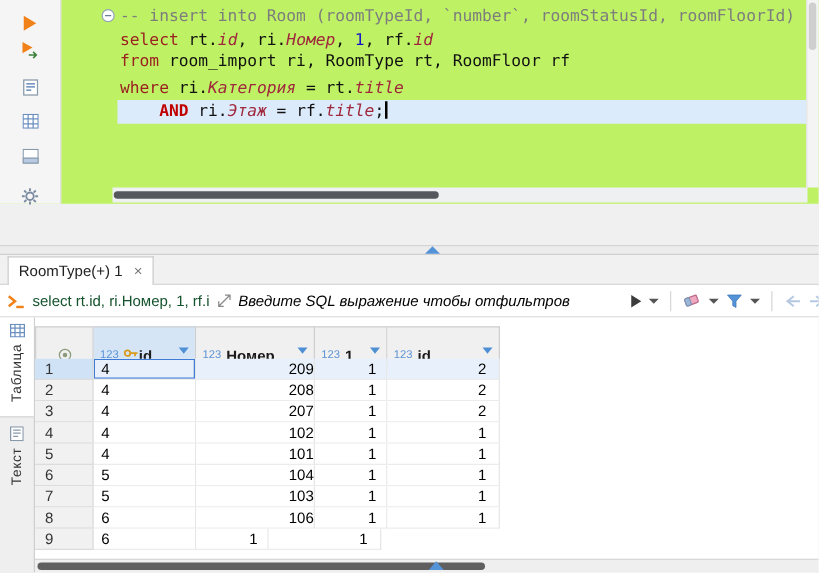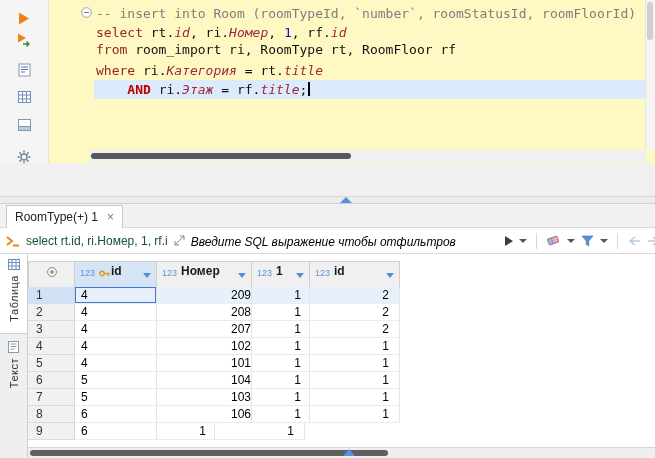--- a/index.html
+++ b/index.html
@@ -10,21 +10,21 @@
   .tabbar{position:absolute;left:0;top:0;width:655px;height:32px;background:#f1f1f1;
           border-bottom:1px solid #d8d8d8;display:flex;align-items:stretch;padding-left:14px;box-sizing:border-box}
   .etab{display:flex;align-items:center;gap:6px;padding:0 10px;border-right:1px solid #d4d4d4;
         font-size:12px;color:#222;box-sizing:border-box;white-space:nowrap}
   .etab:first-child{border-left:1px solid #d4d4d4}
   .etab.active{background:#fcfdff;border-bottom:3px solid #3f7ad6}
   .closex{color:#777;font-size:12px;margin-left:5px;cursor:default}
   .minctl{position:absolute;left:586;top:7;display:flex;align-items:flex-start;gap:2px}
   .minctl .sup{font-size:9px;color:#333;position:relative;top:-2px;font-weight:bold}
   
-  .editor{position:absolute;left:0;top:33;width:655px;height:163px;background:#fef9c3}
+  .editor{position:absolute;left:0;top:33;width:655px;height:163px;background:#bef264}
   .rail{position:absolute;left:0;top:0;width:48px;height:163px;background:#f5f5f5;border-right:1px solid #e0e0e0}
   .rbtn{position:absolute;left:13px;width:22px;height:18px;display:flex;align-items:center;justify-content:center}
   .fold{position:absolute;left:81px;top:7px}
   .curline{position:absolute;left:94px;right:9px;top:80px;height:19px;background:#dcebfb}
   .code{position:absolute;left:96px;top:0;right:10px;bottom:14px;overflow:hidden}
   .cline{position:absolute;left:0;height:19px;line-height:19px;white-space:pre;
          font-family:"DejaVu Sans Mono",monospace;font-size:13px}
   .tk-c{color:#7d7d7d}
   .tk-k{color:#9b2121}
   .tk-kb{color:#c00000;font-weight:bold}
@@ -57,21 +57,21 @@
   
   .sidestrip{position:absolute;left:0;top:254px;width:28px;height:204px;background:#efefef;
              border-right:1px solid #cfcfcf;box-sizing:border-box}
   .vtab{position:absolute;left:0;width:27px;display:flex;flex-direction:column;align-items:center;gap:5px;padding-top:5px;box-sizing:border-box}
   .vtab.active{background:#fff;border-bottom:1px solid #cfcfcf}
   .vlabel{writing-mode:vertical-rl;transform:rotate(180deg);font-size:11px;color:#333;letter-spacing:.5px}
   
   .grid{position:absolute;left:28px;top:254px;right:0;height:204px;background:#fff;overflow:hidden}
   .ghead{position:absolute;left:0;top:7px;right:0;height:26px;display:flex}
   .hc{box-sizing:border-box;background:#f0f0f0;border:1px solid #cfcfcf;border-left:none;
-      display:flex;align-items:flex-end;padding:16px 5px;font-size:12px;color:#1a1a1a;font-weight:bold}
+      display:flex;align-items:flex-start;padding:16px 5px;font-size:12px;color:#1a1a1a;font-weight:bold}
   .hc.corner{width:47px;justify-content:center;border-left:1px solid #cfcfcf}
   .hc.selhdr{background:#d5e5f6}
   .hfill{flex:1}
   .t123{font-size:9px;color:#5c93d6;margin-right:4px;font-weight:normal}
   .hname{margin-right:4px}
   .hcaret{margin-left:auto;width:0;height:0;border-left:4px solid transparent;border-right:4px solid transparent;border-top:5px solid #4f8fd4}
   .rows{position:absolute;left:0;top:33px;right:0}
   .grow{display:flex;height:17px;font-size:12px}
   .rn{width:47px;box-sizing:border-box;background:#f1f1f1;border-right:1px solid #d6d6d6;border-bottom:1px solid #dcdcdc;
       padding-left:8px;display:flex;align-items:center;color:#333}

